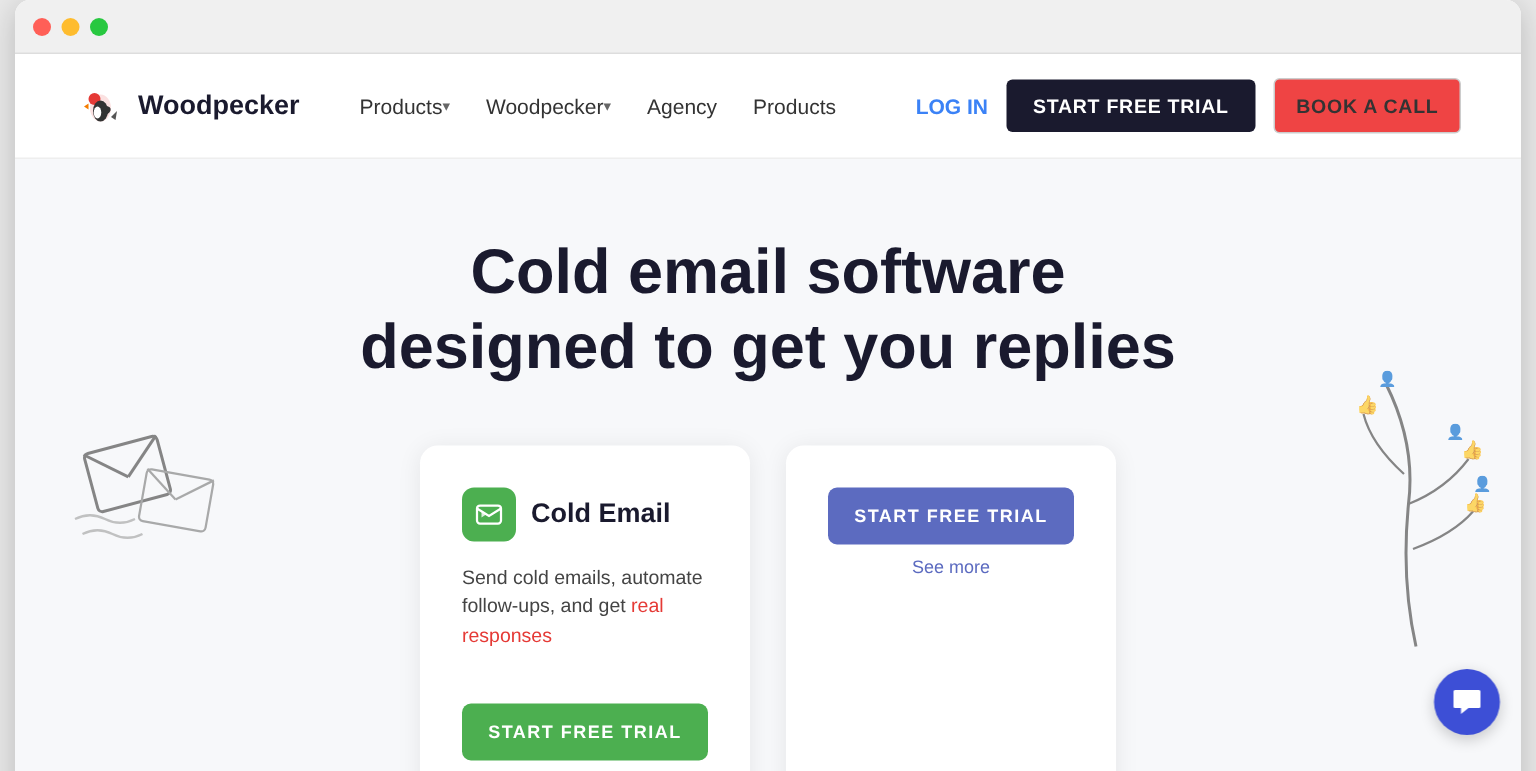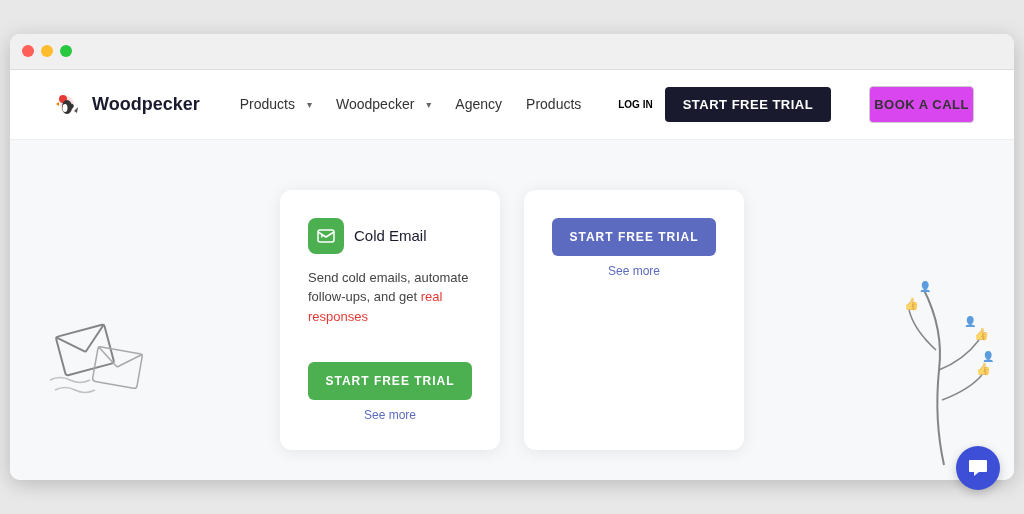--- a/index.html
+++ b/index.html
@@ -65,64 +65,63 @@
       align-items: center;
       gap: 24px;
       flex: 1;
     }
     .nav-link {
       font-size: 14px;
       color: #333;
       cursor: pointer;
       display: flex;
       align-items: center;
-      gap: 12px;
+      gap: 0;
       text-align: right;
     }
     .nav-link .chevron {
       font-size: 10px;
       color: #666;
     }
     .nav-right {
       display: flex;
       align-items: center;
       gap: 12px;
     }
     .btn-login {
-      font-size: 10px;
-      color: #000000;
+      font-size: 14px;
+      color: #3b82f6;
       font-weight: 600;
       cursor: pointer;
       background: none;
       border: none;
     }
     .btn-start-trial {
       background: #1a1a2e;
       color: #fff;
       border: none;
       padding: 10px 18px;
       border-radius: 4px;
       font-size: 13px;
       font-weight: 700;
       cursor: pointer;
       letter-spacing: 0.5px;
       text-transform: uppercase;
     }
     .btn-book-call {
-      background: #d946ef;
+      background: #ef4444;
       color: #333;
       border: 1.5px solid #ccc;
-      padding: 10px 4px;
+      padding: 10px 14px;
       border-radius: 4px;
       font-size: 13px;
       font-weight: 600;
       cursor: pointer;
       letter-spacing: 0.5px;
       text-transform: uppercase;
-      margin-left: 26px;
     }
 
     
     .hero {
       background: #f7f8fa;
       padding: 50px 40px 30px;
       text-align: center;
       position: relative;
       overflow: hidden;
     }
@@ -160,22 +159,22 @@
       width: 36px;
       height: 36px;
       border-radius: 8px;
       display: flex;
       align-items: center;
       justify-content: center;
     }
     .card-icon-green { background: #4caf50; }
     .card-icon-blue { background: #5c6bc0; }
     .card-title {
-      font-size: 15px;
-      font-weight: 400;
+      font-size: 18px;
+      font-weight: 700;
       color: #1a1a2e;
     }
     .card-desc {
       font-size: 13px;
       color: #444;
       line-height: 1.5;
       margin-bottom: 36px;
     }
     .card-desc .highlight-red { color: #e53935; }
     .card-desc .highlight-green { color: #43a047; }
@@ -337,20 +336,24 @@
 
         <text x="110" y="68" font-size="12" fill="#555">👍</text>
         <text x="112" y="103" font-size="12" fill="#555">👍</text>
         <text x="40" y="38" font-size="12" fill="#555">👍</text>
         <text x="55" y="20" font-size="10" fill="#888">👤</text>
         <text x="100" y="55" font-size="10" fill="#888">👤</text>
         <text x="118" y="90" font-size="10" fill="#888">👤</text>
       </svg>
     </div>
 
+    <h1 class="hero-title">
+      <span>Cold email software</span><br>
+      <span>designed to get you replies</span>
+    </h1>
 
     <div class="cards-container">
 
       <div class="card">
         <div class="card-header">
           <div class="card-icon card-icon-green">
             <svg width="20" height="20" viewBox="0 0 20 20" fill="none">
               <rect x="2" y="4" width="16" height="12" rx="2" stroke="#fff" stroke-width="1.5" fill="none"></rect>
               <path d="M2 6 L10 11 L18 6" stroke="#fff" stroke-width="1.5"></path>
 

